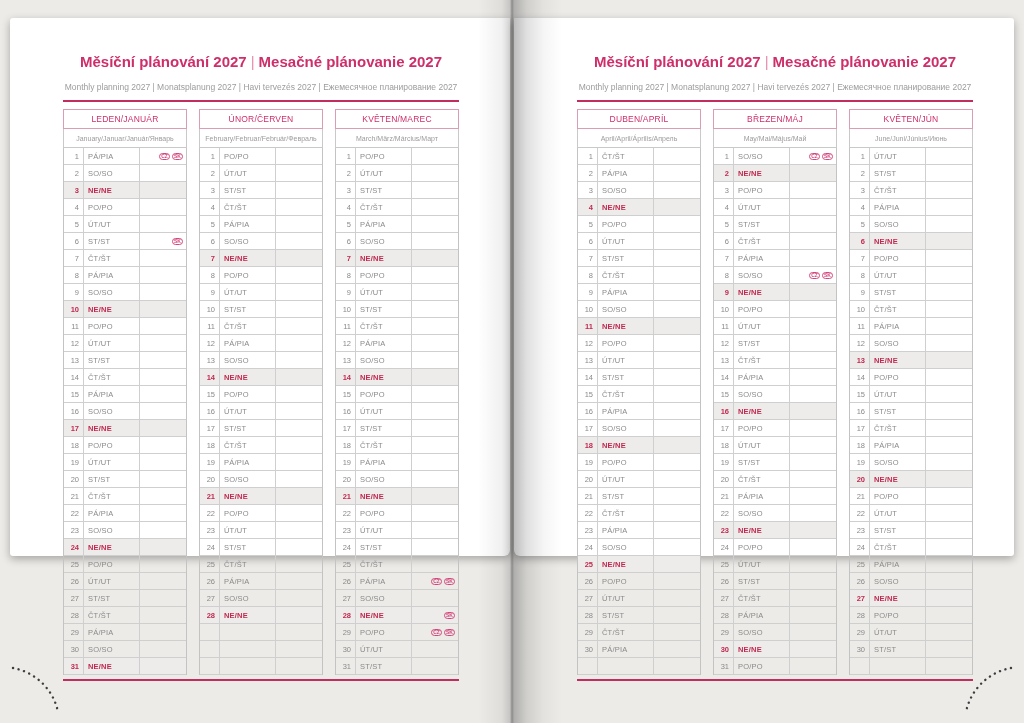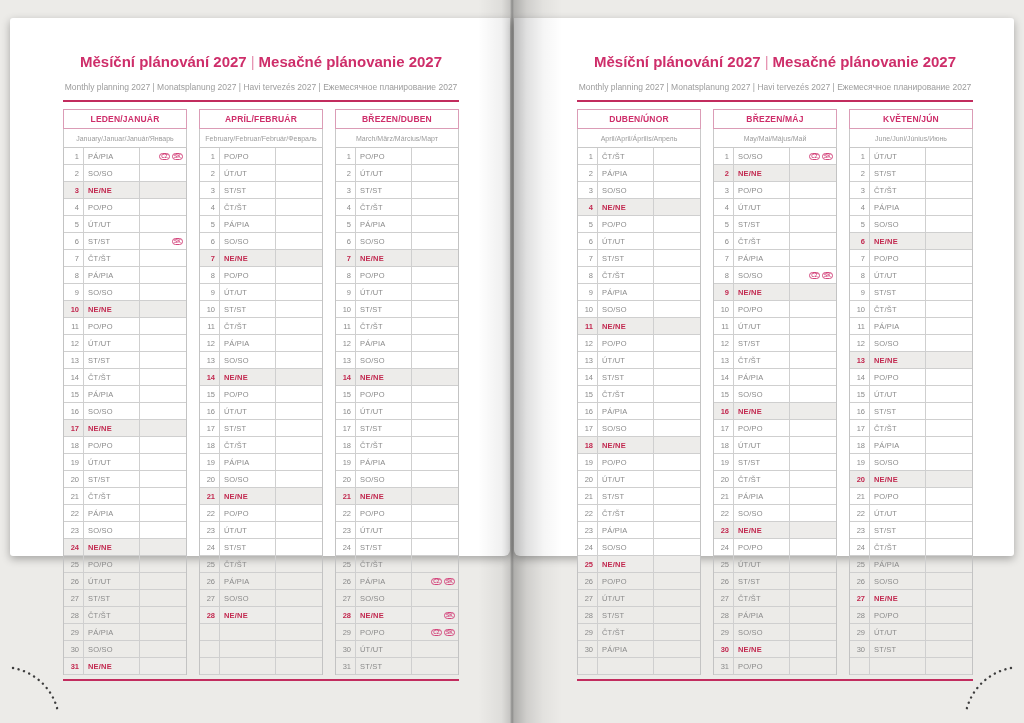--- a/index.html
+++ b/index.html
@@ -31,21 +31,21 @@
   }
   .rule { margin-top:8px; height:2px; background:#c22c5e; }
   .bottom-rule { height:2px; background:#c22c5e; margin-top:4px; }
 
   .months { display:flex; gap:12px; margin-top:7px; }
   .month { width:124px; box-sizing:border-box; }
   .m-head {
     height:20px; box-sizing:border-box;
     border:1px solid #db9cb6;
     display:flex; align-items:center; justify-content:center;
-    color:#ce2e6a; font-weight:bold; font-size:8.5px; letter-spacing:.2px;
+    color:#ce2e6a; font-weight:normal; font-size:8.5px; letter-spacing:.2px;
     white-space:nowrap;
   }
   .m-sub {
     height:19px; box-sizing:border-box;
     border:1px solid #c9c9c9; border-top:none;
     display:flex; align-items:center; justify-content:center;
     color:#9c9c9c; font-size:7px; white-space:nowrap;
   }
   .m-rows { border-left:1px solid #c3c3c3; border-right:1px solid #c3c3c3; }
   .mrow { display:flex; height:17px; box-sizing:border-box; border-bottom:1px solid #cfcfcf; }
@@ -262,21 +262,21 @@
             <div class="mrow sun">
               <div class="c-num">31</div>
               <div class="c-day">NE/NE</div>
               <div class="c-note"></div>
             </div>
           </div>
   </div>
 
   <div class="month">
     <div class="m-head">
-      <span>APRÍL/FEBRUÁR</span>
+      <span>ÚNOR/ČERVEN</span>
     </div>
     <div class="m-sub">
       <span>February/Februar/Február/Февраль</span>
     </div>
     <div class="m-rows">
             <div class="mrow">
               <div class="c-num">1</div>
               <div class="c-day">PO/PO</div>
               <div class="c-note"></div>
             </div>
@@ -428,21 +428,21 @@
             <div class="mrow">
               <div class="c-num"></div>
               <div class="c-day"></div>
               <div class="c-note"></div>
             </div>
           </div>
   </div>
 
   <div class="month">
     <div class="m-head">
-      <span>BŘEZEN/DUBEN</span>
+      <span>KVĚTEN/MAREC</span>
     </div>
     <div class="m-sub">
       <span>March/März/Március/Март</span>
     </div>
     <div class="m-rows">
             <div class="mrow">
               <div class="c-num">1</div>
               <div class="c-day">PO/PO</div>
               <div class="c-note"></div>
             </div>
@@ -614,21 +614,21 @@
 <div class="page" id="page-right">
   <div class="content">
     <div class="title">
       <span>Měsíční plánování 2027</span><span class="divider">|</span><span>Mesačné plánovanie 2027</span>
     </div>
     <div class="subtitle">Monthly planning 2027 | Monatsplanung 2027 | Havi tervezés 2027 | Ежемесячное планирование 2027</div>
     <div class="rule"></div>
     <div class="months">
   <div class="month">
     <div class="m-head">
-      <span>DUBEN/ÚNOR</span>
+      <span>DUBEN/APRÍL</span>
     </div>
     <div class="m-sub">
       <span>April/April/Április/Апрель</span>
     </div>
     <div class="m-rows">
             <div class="mrow">
               <div class="c-num">1</div>
               <div class="c-day">ČT/ŠT</div>
               <div class="c-note"></div>
             </div>

